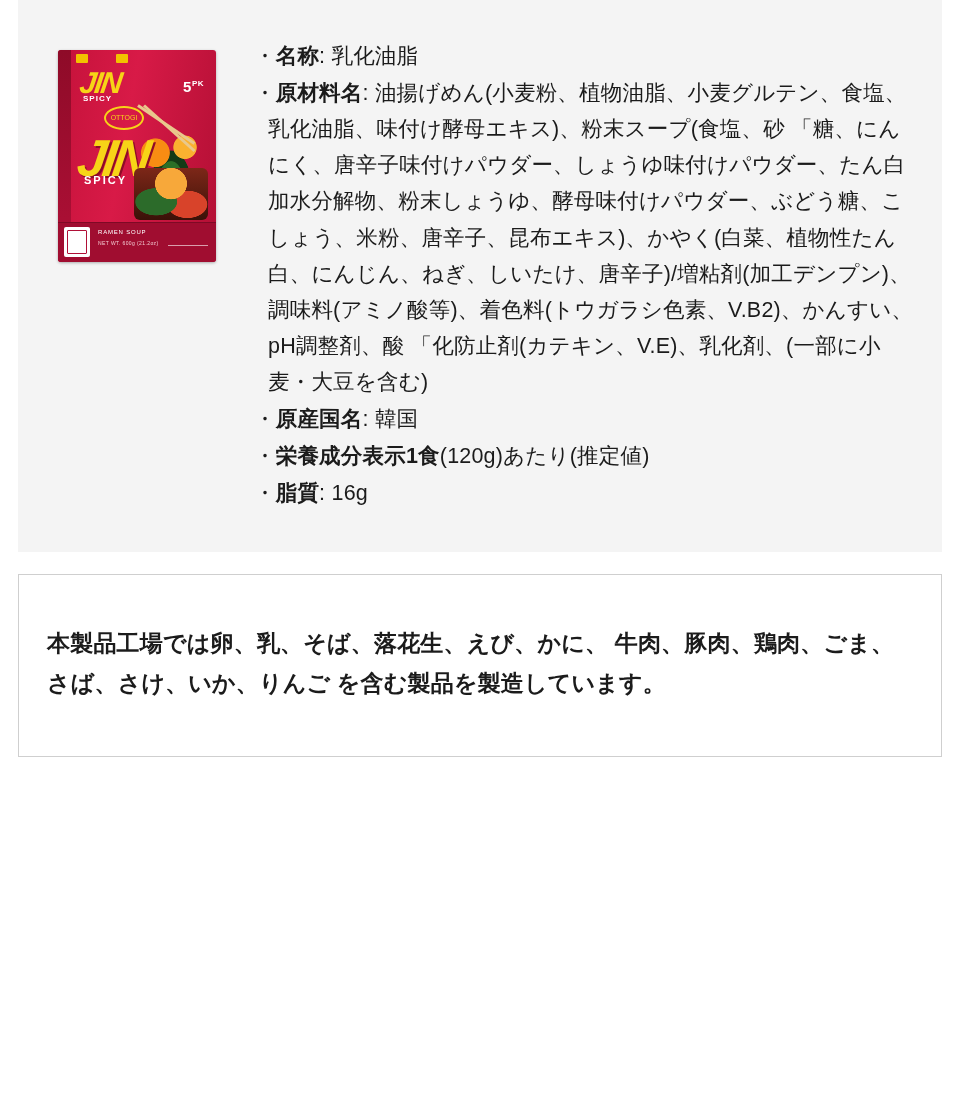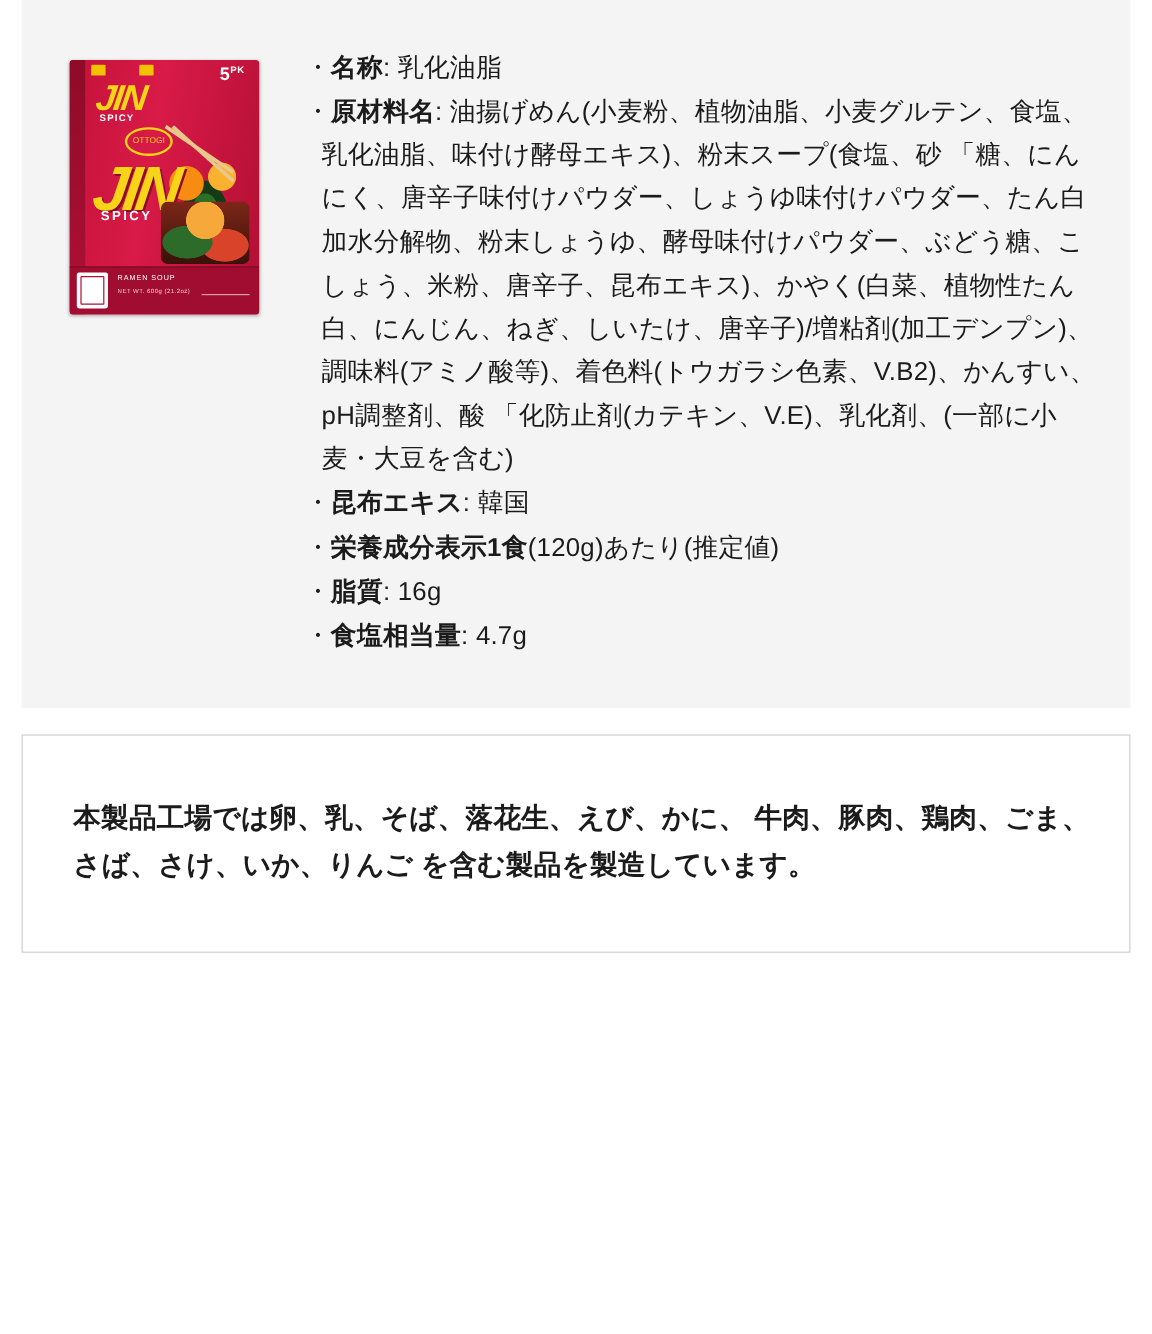--- a/index.html
+++ b/index.html
@@ -55,21 +55,21 @@
     top: 4px; left: 18px;
     display: flex; gap: 28px;
   }
   .pack .tab {
     width: 12px; height: 9px;
     background: #f2c200;
     border-radius: 1px;
   }
   .pack .badge5 {
     position: absolute;
-    top: 4px; right: 12px;
+    top: 28px; right: 12px;
     color: #ffffff;
     font-size: 15px;
     font-weight: bold;
     letter-spacing: .5px;
   }
   .pack .badge5 small { font-size: 8px; vertical-align: super; }
   .pack .logo-top {
     position: absolute;
     top: 16px; left: 22px;
     font-size: 30px;
@@ -211,21 +211,21 @@
     padding-left: 14px;
   }
   .spec-row .bullet { color: #1b1b1b; }
   .spec-row .label { font-weight: bold; }
   .spec-row .value { font-weight: normal; }
 
   
   .allergy-box {
     margin: 22px 18px 0 18px;
     border: 1px solid #cfcfcf;
-    padding: 26px 28px 30px 42px;
+    padding: 26px 28px 30px 28px;
     background: #ffffff;
   }
   .allergy-text {
     font-size: 23px;
     font-weight: bold;
     line-height: 1.7;
     color: #1b1b1b;
     letter-spacing: .2px;
   }
 </style>
@@ -271,37 +271,34 @@
       <p class="spec-row">
         <span class="bullet">・</span><span class="label">名称</span><span class="value">: </span><span class="value">乳化油脂</span>
       </p>
 
       <p class="spec-row">
         <span class="bullet">・</span><span class="label">原材料名</span><span class="value">: </span><span class="value">油揚げめん(小麦粉、植物油脂、小麦グルテン、食塩、乳化油脂、味付け酵母エキス)、粉末スープ(食塩、砂 「糖、にんにく、唐辛子味付けパウダー、しょうゆ味付けパウダー、たん白加水分解物、粉末しょうゆ、酵母味付けパウダー、ぶどう糖、こしょう、米粉、唐辛子、昆布エキス)、かやく(白菜、植物性たん白、にんじん、ねぎ、しいたけ、唐辛子)/増粘剤(加工デンプン)、調味料(アミノ酸等)、着色料(トウガラシ色素、V.B2)、かんすい、pH調整剤、酸 「化防止剤(カテキン、V.E)、乳化剤、(一部に小麦・大豆を含む)</span>
       </p>
 
 
       <p class="spec-row">
-        <span class="bullet">・</span><span class="label">昆布エキス</span><span class="value">: </span><span class="value">韓国</span>
+        <span class="bullet">・</span><span class="label">原産国名</span><span class="value">: </span><span class="value">韓国</span>
       </p>
 
       <p class="spec-row">
         <span class="bullet">・</span><span class="label">栄養成分表示1食</span><span class="value"></span><span class="value">(120g)あたり(推定値)</span>
       </p>
 
 
 
       <p class="spec-row">
         <span class="bullet">・</span><span class="label">脂質</span><span class="value">: </span><span class="value">16g</span>
       </p>
 
 
-      <p class="spec-row">
-        <span class="bullet">・</span><span class="label">食塩相当量</span><span class="value">: </span><span class="value">4.7g</span>
-      </p>
 
     </div>
   </div>
 
   <div class="allergy-box">
     <p class="allergy-text">本製品工場では卵、乳、そば、落花生、えび、かに、 牛肉、豚肉、鶏肉、ごま、さば、さけ、いか、りんご を含む製品を製造しています。</p>
   </div>
 
 </div>
 

